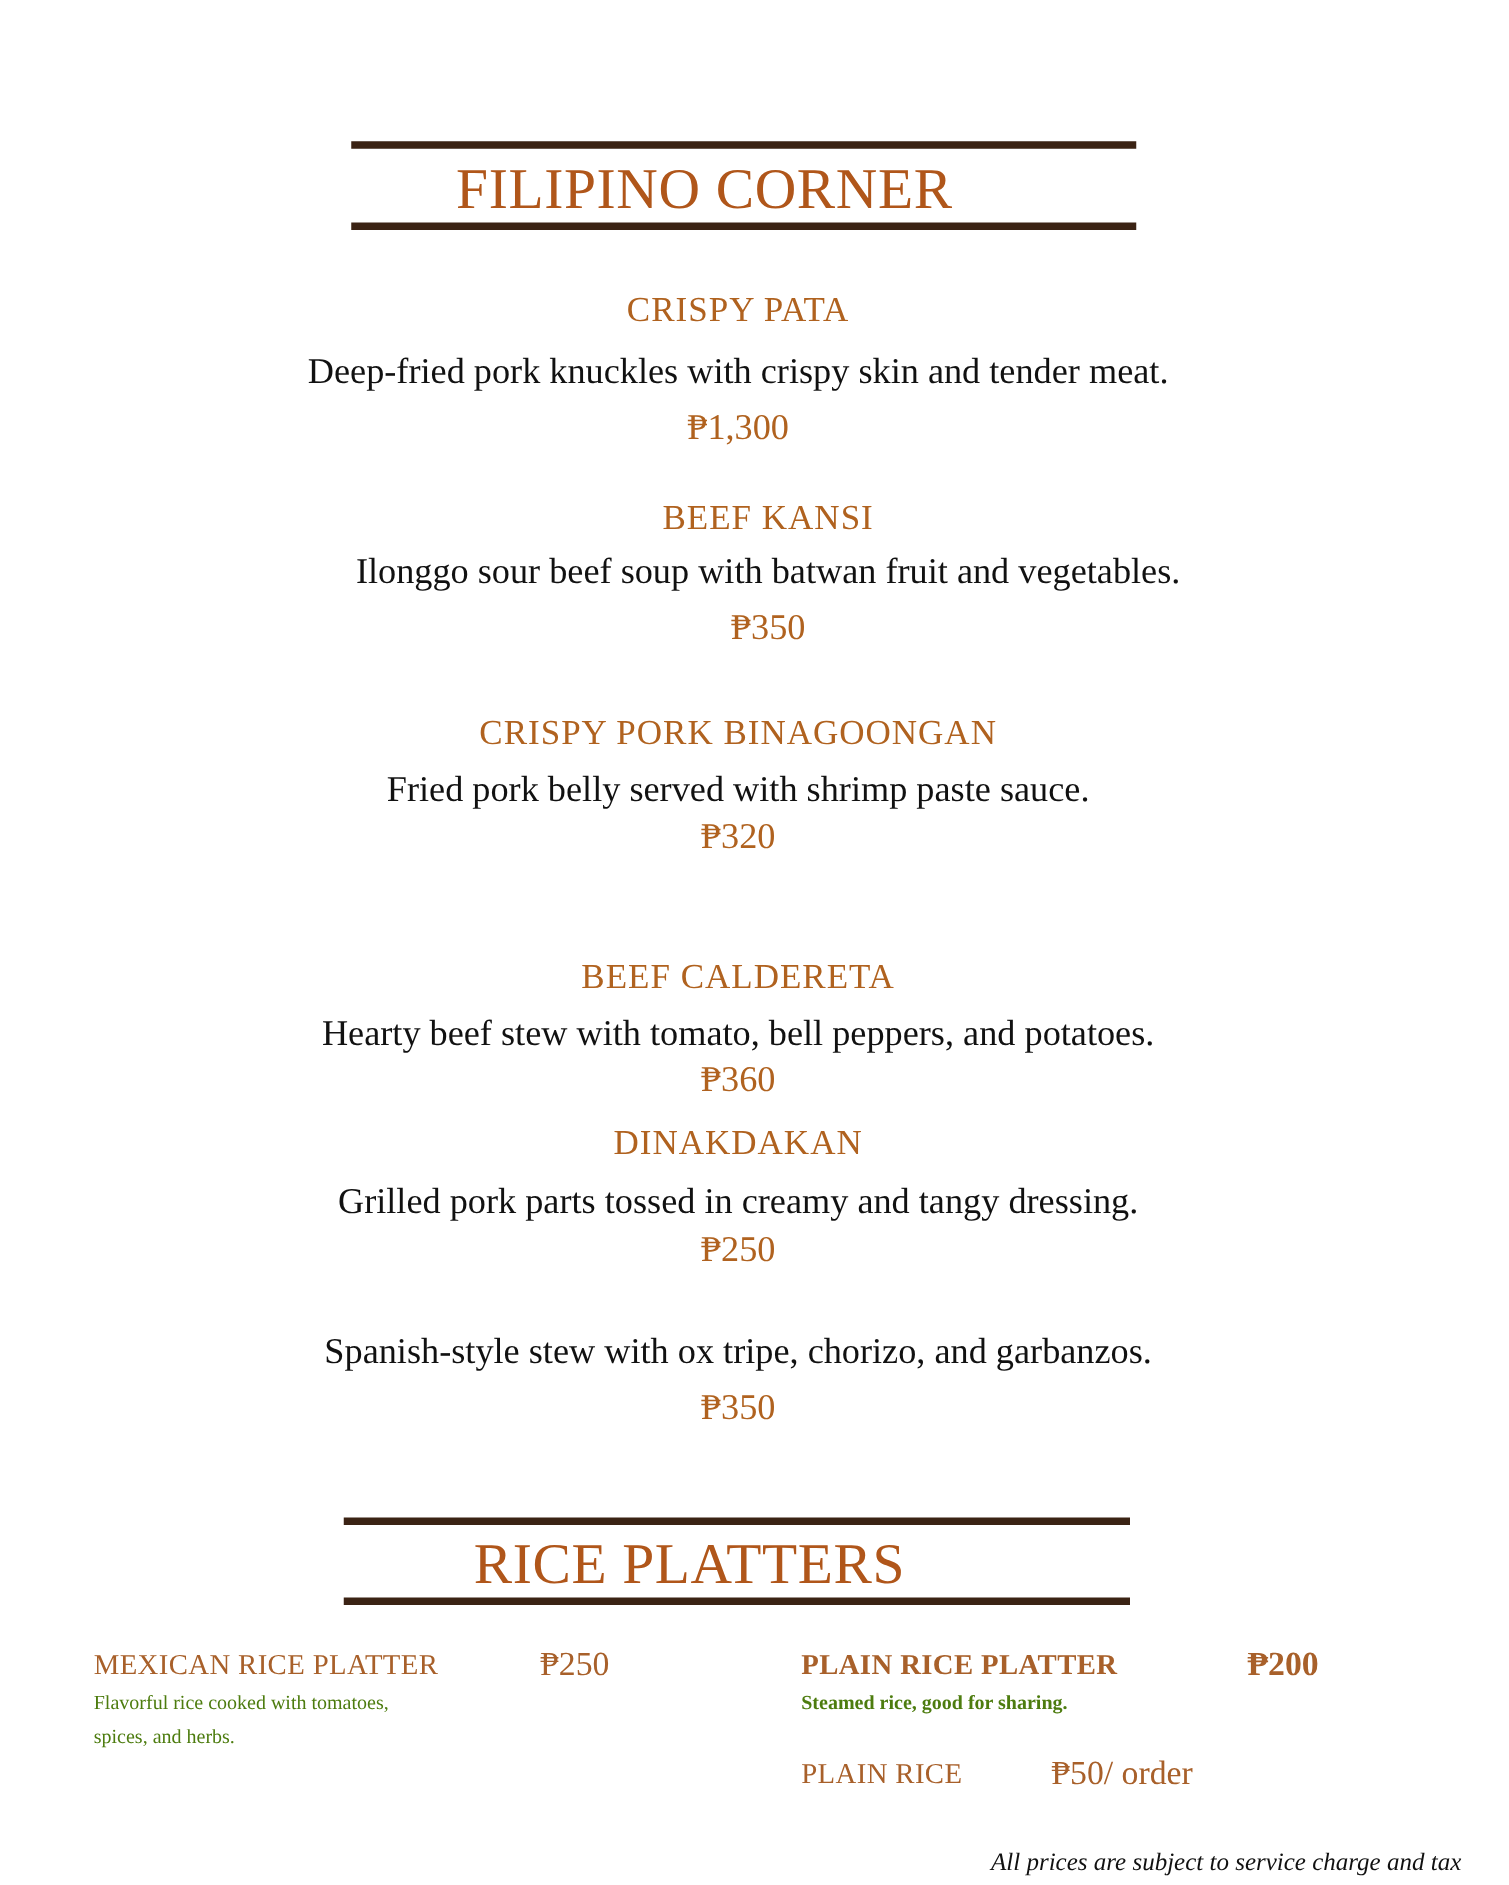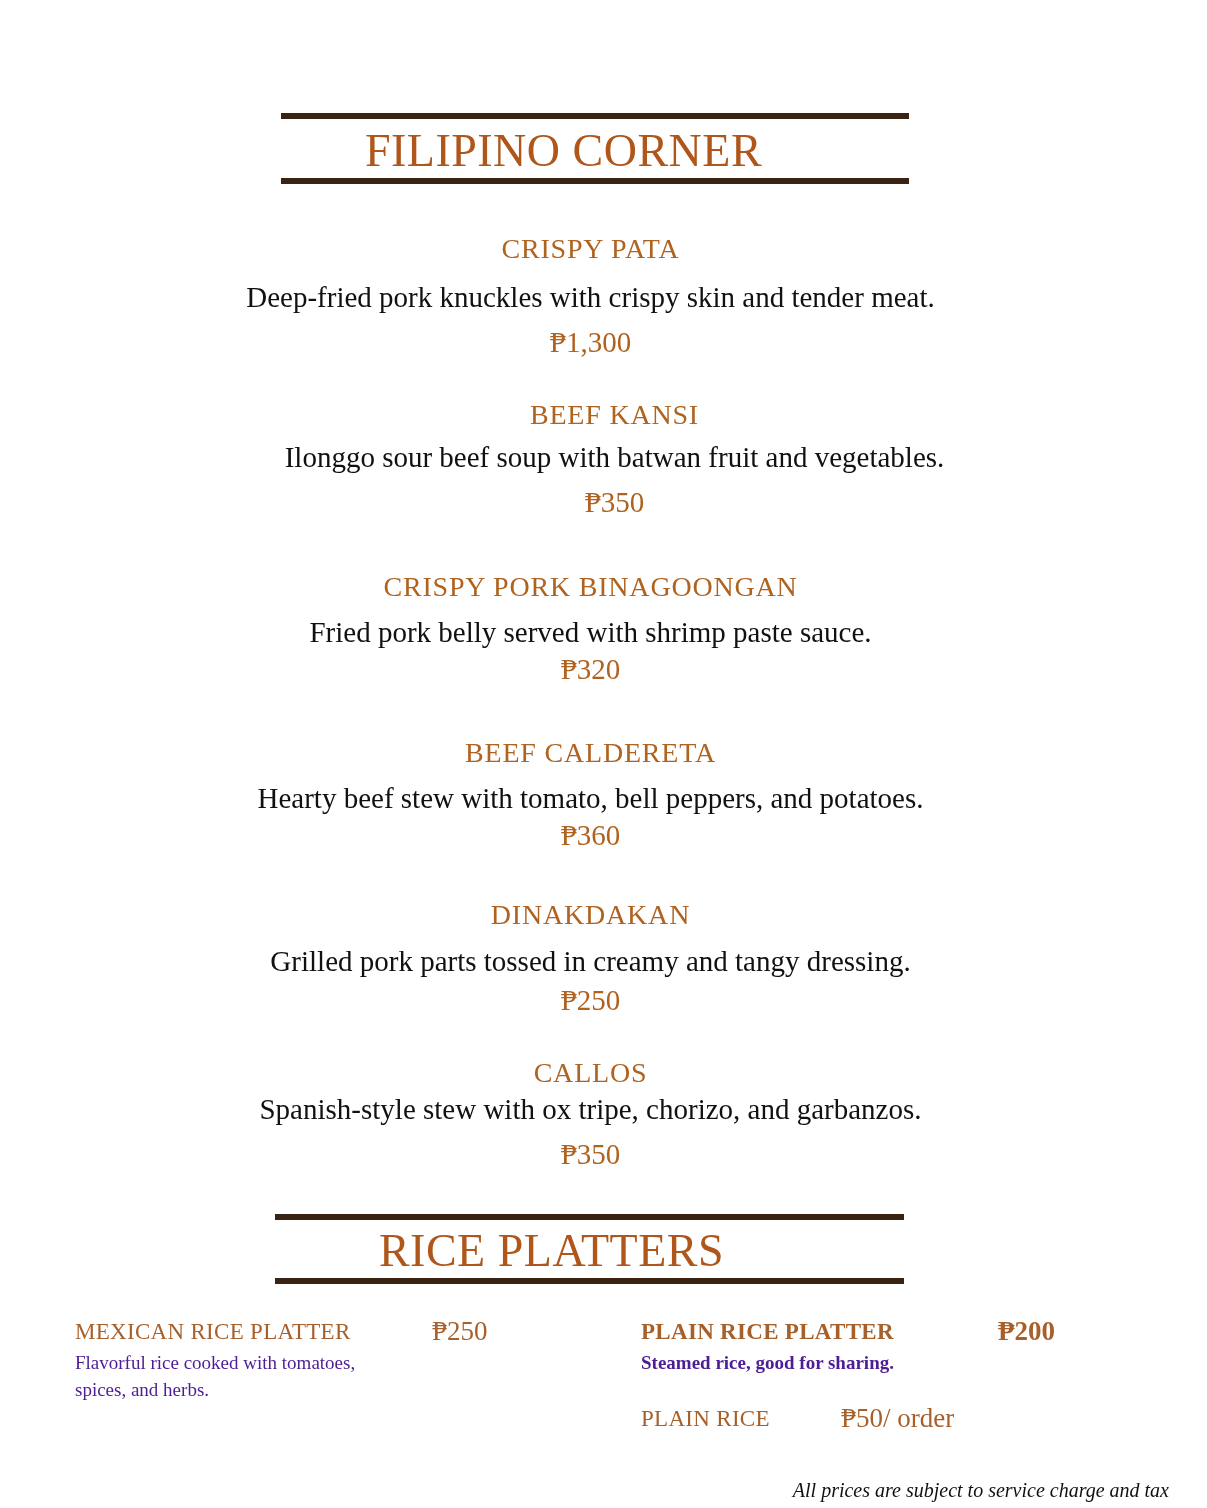--- a/index.html
+++ b/index.html
@@ -8,21 +8,21 @@
   .rule { position: absolute; height: 6px; background: #3b2314; }
   .section-title { position: absolute; left: 0; width: 1127px; text-align: center;
                    color: #b0561a; font-size: 46px; line-height: 1; letter-spacing: 0.5px; }
   .item { position: absolute; left: 0; width: 1181px; text-align: center; }
   .item-name { color: #b0621f; font-size: 28px; letter-spacing: 0.8px; line-height: 1; display: block; }
   .item-desc { color: #111; font-size: 29px; line-height: 1; display: block; }
   .item-price { color: #b0621f; font-size: 29px; line-height: 1; display: block; }
   .rice { position: absolute; }
   .rice-name { color: #a8602a; font-size: 23px; letter-spacing: 0.3px; }
   .rice-price { color: #a8602a; font-size: 27px; position: absolute; top: -3px; }
-  .rice-desc { color: #4c1d95; font-size: 19px; line-height: 27px; margin-top: 4px; }
+  .rice-desc { color: #4d7c0f; font-size: 16px; line-height: 27px; margin-top: 4px; }
   .footer-note { position: absolute; right: 38px; top: 1479px; font-style: italic;
                  font-size: 20px; color: #111; }
 </style>
 </head>
 <body>
 
 <div class="rule" style="left:281px; top:113px; width:628px;"></div>
 <div class="section-title" style="top:128px;">FILIPINO CORNER</div>
 <div class="rule" style="left:281px; top:178px; width:628px;"></div>
 
@@ -37,34 +37,33 @@
   <span class="item-desc" style="margin-top:14px;">Ilonggo sour beef soup with batwan fruit and vegetables.</span>
   <span class="item-price" style="margin-top:16px;">₱350</span>
 </div>
 
 <div class="item" style="top:573px;">
   <span class="item-name">CRISPY PORK BINAGOONGAN</span>
   <span class="item-desc" style="margin-top:17px;">Fried pork belly served with shrimp paste sauce.</span>
   <span class="item-price" style="margin-top:8px;">₱320</span>
 </div>
 
-<div class="item" style="top:739px;">
+<div class="item" style="top:768px;">
   <span class="item-name">BEEF CALDERETA</span>
   <span class="item-desc" style="margin-top:17px;">Hearty beef stew with tomato, bell peppers, and potatoes.</span>
   <span class="item-price" style="margin-top:8px;">₱360</span>
 </div>
 
 <div class="item" style="top:901px;">
   <span class="item-name">DINAKDAKAN</span>
   <span class="item-desc" style="margin-top:18px;">Grilled pork parts tossed in creamy and tangy dressing.</span>
   <span class="item-price" style="margin-top:10px;">₱250</span>
 </div>
 
 <div class="item" style="top:1059px;">
-  <span class="item-name">CALLOS</span>
   <span class="item-desc" style="margin-top:8px;">Spanish-style stew with ox tripe, chorizo, and garbanzos.</span>
   <span class="item-price" style="margin-top:16px;">₱350</span>
 </div>
 
 <div class="rule" style="left:275px; top:1214px; width:629px;"></div>
 <div class="section-title" style="top:1228px; left:-12px;">RICE PLATTERS</div>
 <div class="rule" style="left:275px; top:1278px; width:629px;"></div>
 
 <div class="rice" style="left:75px; top:1319px; width:500px;">
   <span class="rice-name">MEXICAN RICE PLATTER</span>

